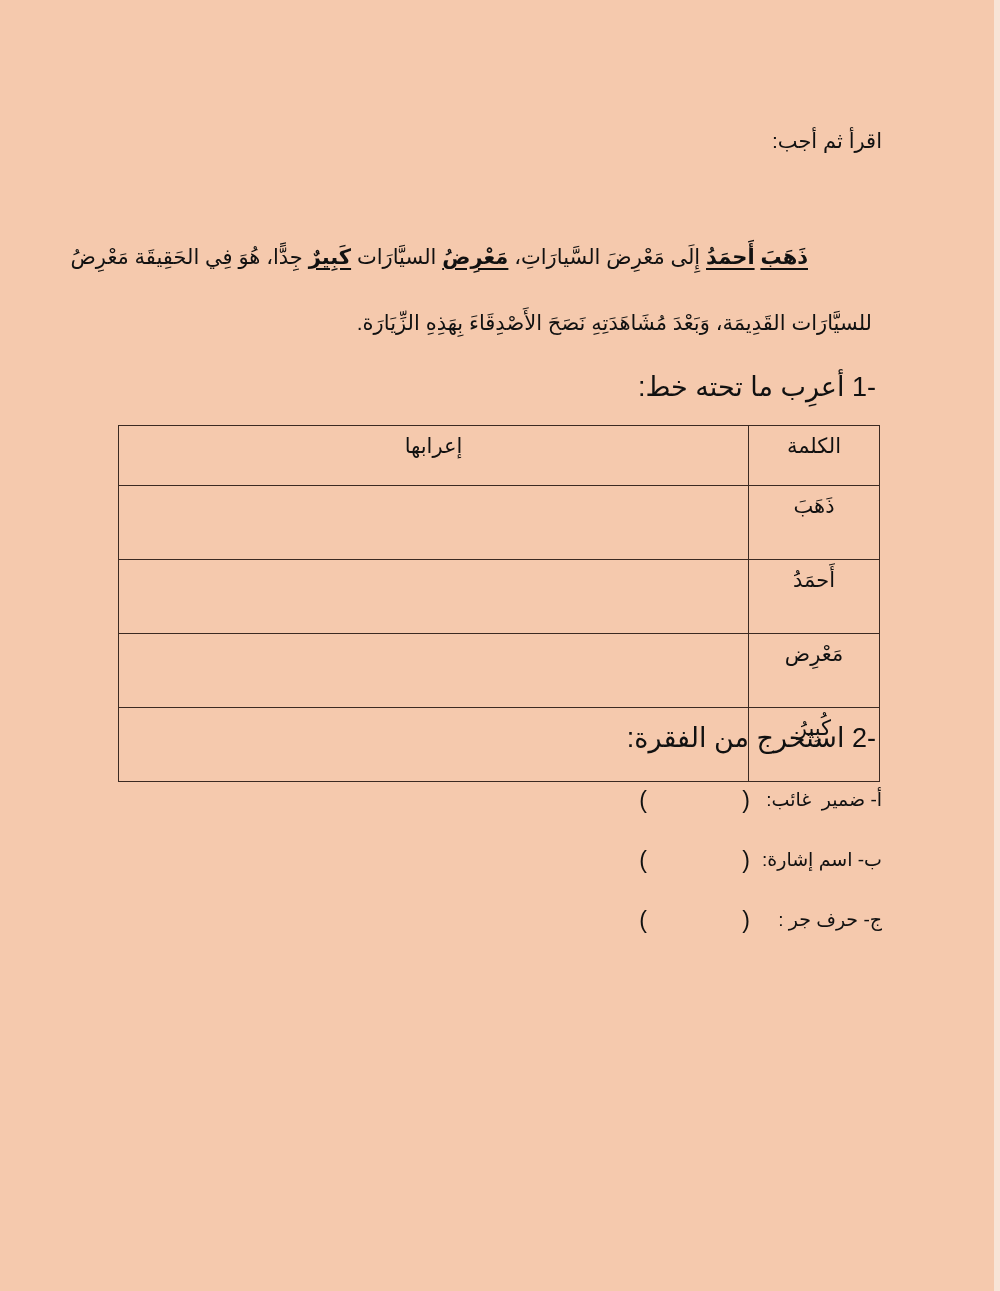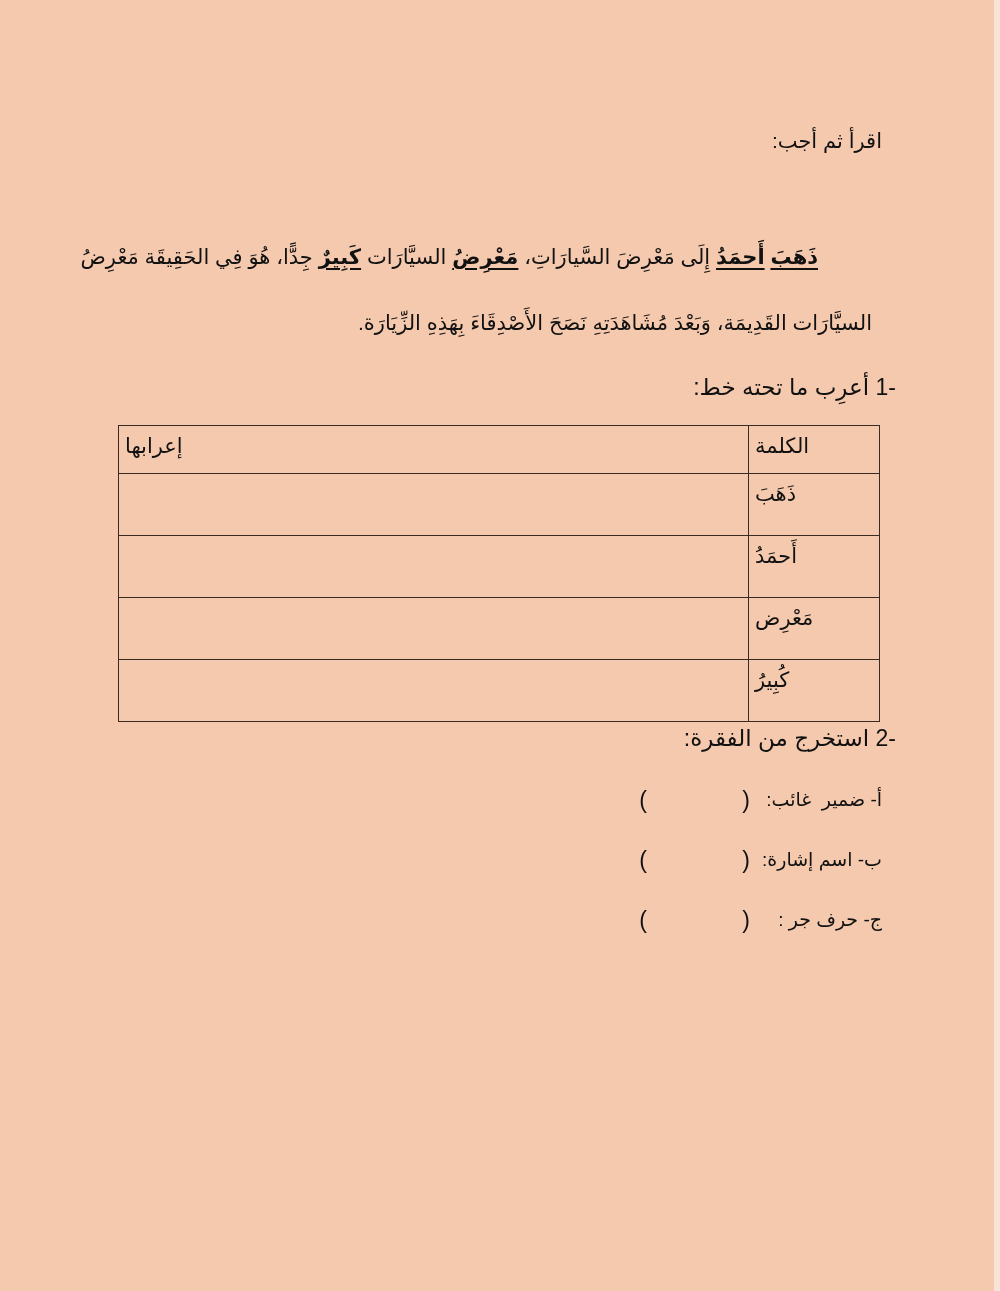--- a/index.html
+++ b/index.html
@@ -48,62 +48,62 @@
       font-weight: bold;
       line-height: 30px;
     }
     .para-line {
       position: absolute;
       font-size: 21px;
       line-height: 30px;
       white-space: nowrap;
     }
     .para-line.l1 {
-      right: 182px;
+      right: 192px;
       top: 242px;
       width: 694px;
       text-align: justify;
       text-align-last: justify;
     }
     .para-line.l2 {
       right: 128px;
       top: 308px;
     }
     .ul-word {
       font-weight: bold;
       text-decoration: underline;
       text-underline-offset: 4px;
     }
     .q-heading {
       position: absolute;
-      right: 104px;
-      font-size: 23px;
+      right: 124px;
+      font-size: 27px;
       line-height: 32px;
     }
     .q1 { top: 371px; }
     .q2 { top: 722px; }
     .num {
       direction: ltr;
       unicode-bidi: embed;
     }
     table.irab {
       position: absolute;
       left: 118px;
       top: 425px;
       width: 762px;
       border-collapse: collapse;
       direction: rtl;
     }
     table.irab td, table.irab th {
       border: 1.5px solid #3b2a22;
       font-weight: normal;
       font-size: 21px;
-      text-align: left;
+      text-align: center;
       vertical-align: top;
-      padding: 8px 6px 4px 6px;
+      padding: 8px 6px 16px 6px;
     }
     table.irab th {
       height: 35px;
     }
     table.irab td {
       height: 49px;
     }
     table.irab .col-word {
       width: 118px;
     }
@@ -144,21 +144,21 @@
 
 <div class="edge-strip"></div>
 
 <div class="page">
 
   <div class="instruction">اقرأ ثم أجب:</div>
 
 
   <div class="para-line l1"><span class="ul-word">ذَهَبَ</span><span> </span><span class="ul-word">أَحمَدُ</span><span> إِلَى مَعْرِضَ السَّيارَاتِ، </span><span class="ul-word">مَعْرِضُ</span><span> السيَّارَات </span><span class="ul-word">كَبِيرٌ</span><span> جِدًّا، هُوَ فِي الحَقِيقَة مَعْرِضُ</span></div>
 
-  <div class="para-line l2">السيَّارَات القَدِيمَة، وَبَعْدَ مُشَاهَدَتِهِ نَصَحَ الأَصْدِقَاءَ بِهَذِهِ الزِّيَارَة.</div>
+  <div class="para-line l2">للسيَّارَات القَدِيمَة، وَبَعْدَ مُشَاهَدَتِهِ نَصَحَ الأَصْدِقَاءَ بِهَذِهِ الزِّيَارَة.</div>
 
   <div class="q-heading q1"><span class="num">1-</span><span> أعرِب ما تحته خط:</span></div>
 
   <table class="irab">
     <tbody>
         <tr>
       <th class="col-word">الكلمة</th>
       <th>إعرابها</th>
     </tr>
     <tr>

